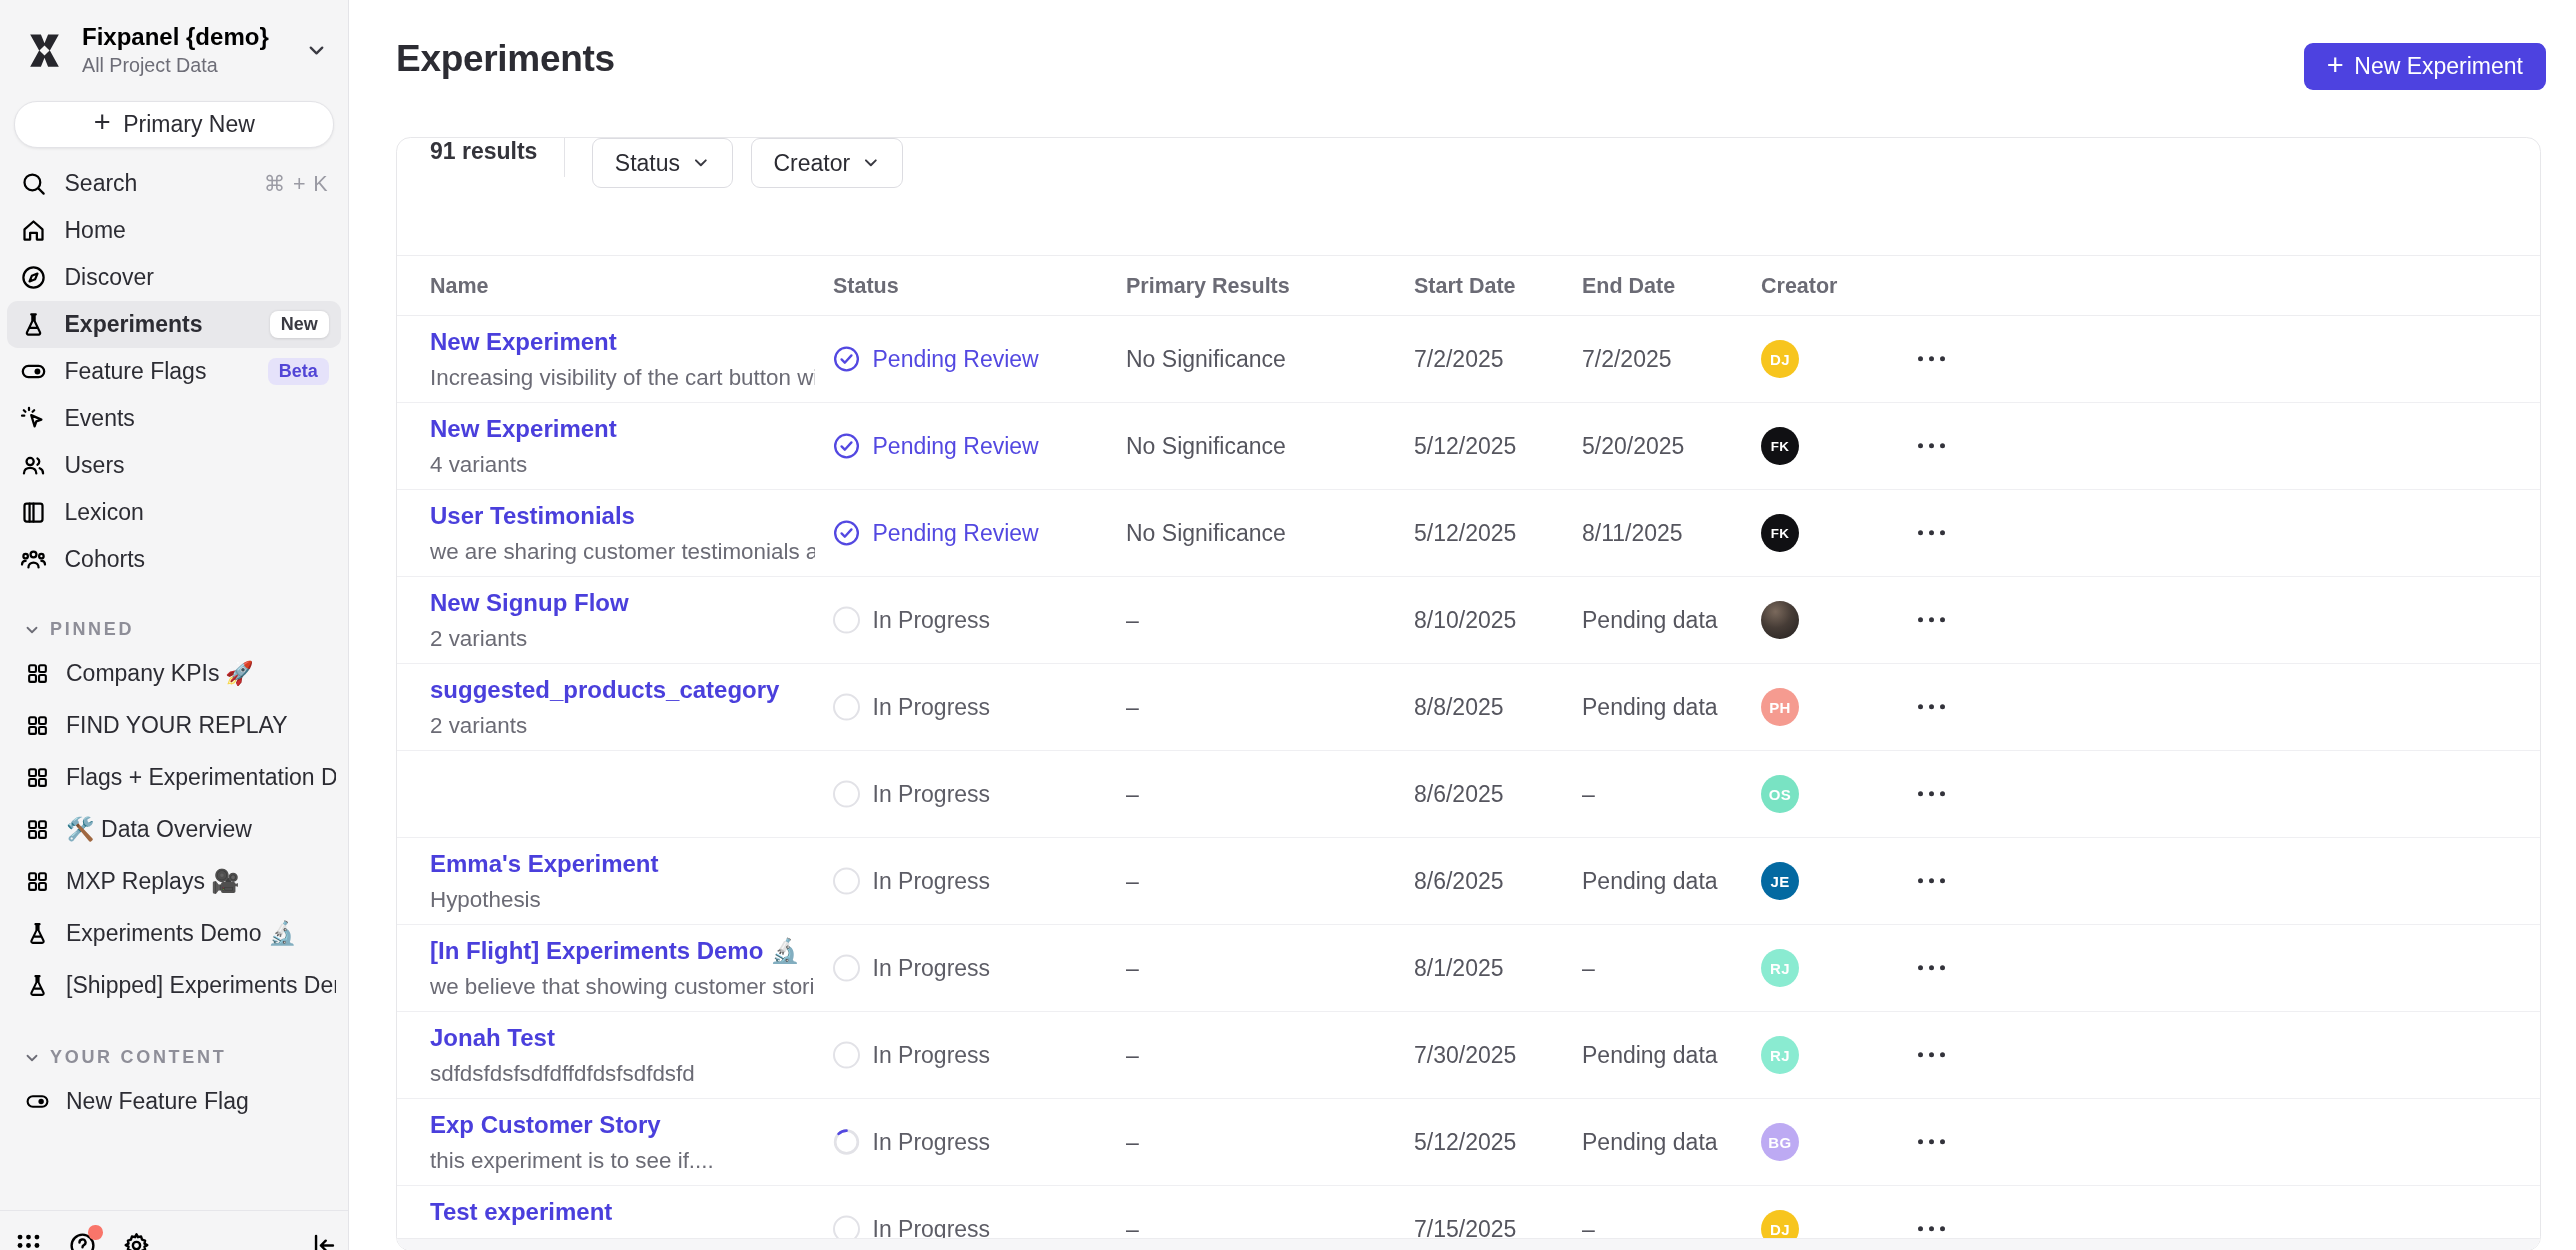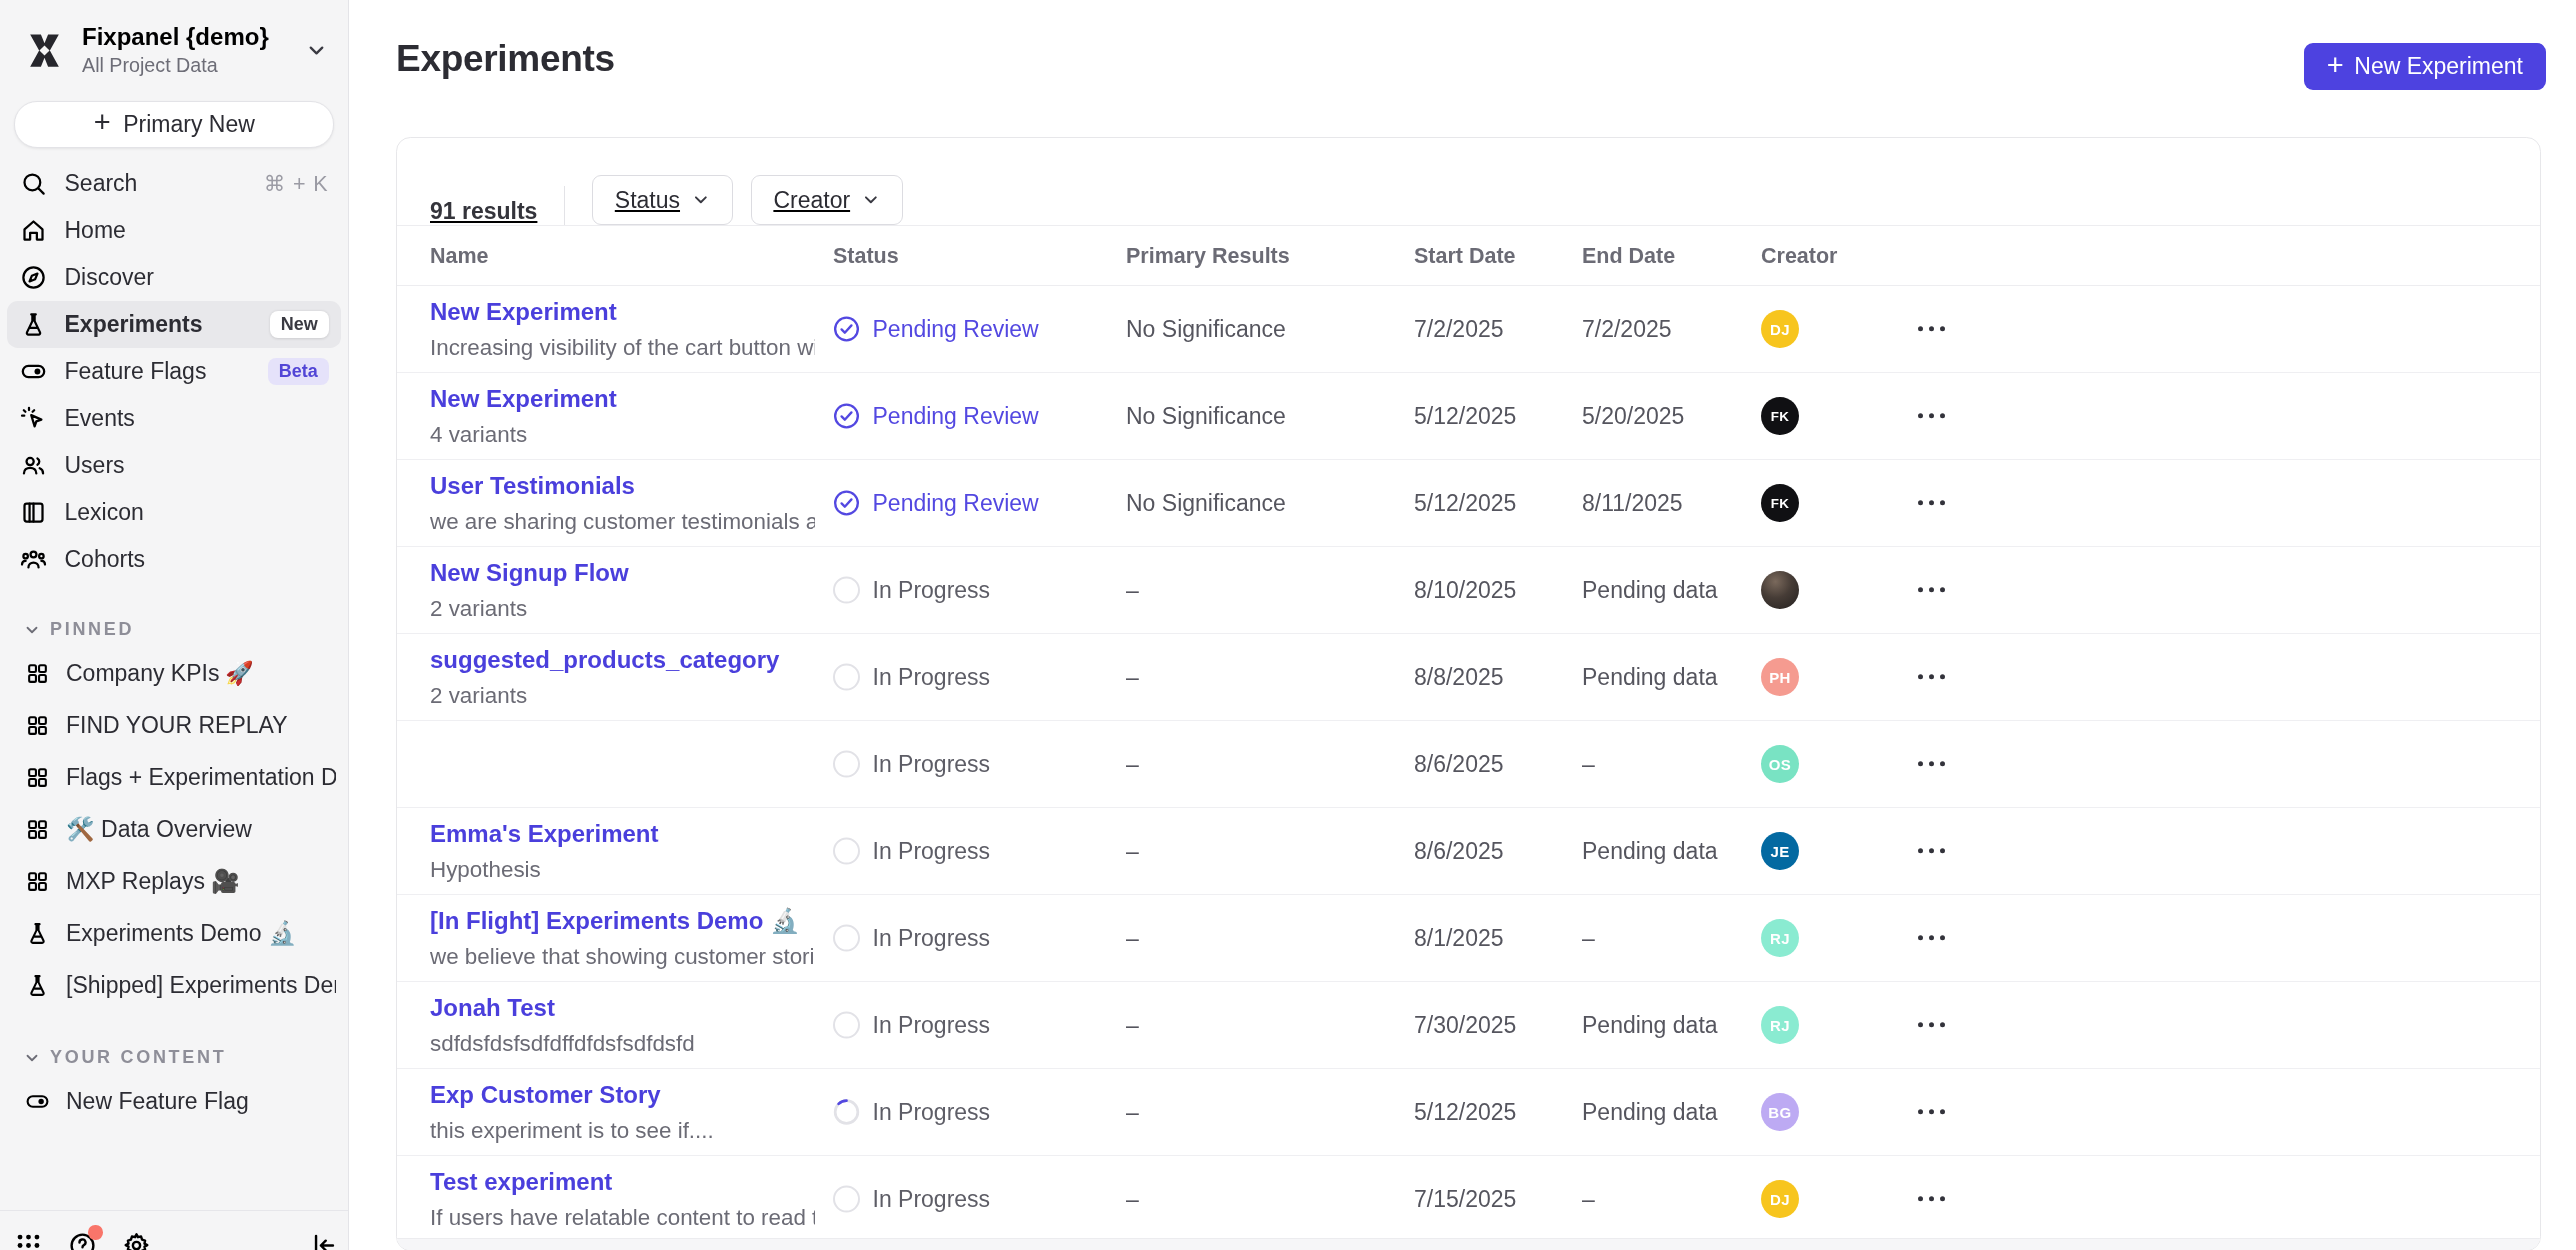--- a/index.html
+++ b/index.html
@@ -57,36 +57,36 @@
   .page-title { position:absolute; left:47px; top:38px; font-size:37px; font-weight:700;
     color:#2c2c33; letter-spacing:-0.3px; }
   .new-exp-btn { position:absolute; right:30px; top:43px; height:47px; display:flex;
     align-items:center; gap:10.7px; padding:0 23px; background:#4d42e0; border:none; border-radius:9px;
     color:#fff; font-size:23px; font-weight:500; cursor:pointer; font-family:inherit; }
   .new-exp-btn .plus { font-size:29px; font-weight:300; margin-top:-2.7px; }
 
   .card { position:absolute; left:47px; top:137px; width:2145px; height:1114px;
     border:0.9px solid #e7e7ea; border-radius:14.3px; background:#fff; overflow:hidden; }
 
-  .toolbar { position:relative; height:87px; display:flex; align-items:flex-end; padding:0 27px 0 33px;text-decoration:underline; }
+  .toolbar { position:relative; height:87px; display:flex; align-items:flex-start; padding:0 27px 0 33px; }
   .results { font-size:23px; font-weight:600; color:#34343b; }
   .tdivider { width:0.9px; height:39px; background:#e3e3e7; margin:0 27px; }
   .chip-btn { display:flex; align-items:center; gap:10.7px; height:50px; padding:0 21.5px;
     background:#fff; border:0.9px solid #dcdce1; border-radius:9px; font-size:23px; font-weight:500;
     color:#2c2c33; cursor:pointer; margin-right:18px; font-family:inherit; }
   .chip-btn svg { width:19.7px; height:19.7px; stroke:#3a3a42; fill:none; stroke-width:2.4; stroke-linecap:round; stroke-linejoin:round; }
   .toolbar-right { margin-left:auto; display:flex; align-items:center; gap:16px; }
   .search-box { display:flex; align-items:center; gap:12.5px; width:252px; height:48px;
     background:#f1f1f4; border-radius:9px; padding:0 16px; }
   .search-box svg { width:23px; height:23px; stroke:#73737d; fill:none; stroke-width:2.2; stroke-linecap:round; }
   .search-box input { border:none; outline:none; background:transparent; font-size:23px;
     color:#2c2c33; width:100%; font-family:inherit; }
   .search-box input::placeholder { color:#9b9ba4; }
 
-  .thead { position:relative; height:61px; border-top:0.9px solid #ededf0; border-bottom:0.9px solid #ededf0; }
+  .thead { position:relative; height:61px; border-top:0.9px solid #ededf0; border-bottom:0.9px solid #ededf0;margin-top:30px; }
   .th { position:absolute; top:50%; transform:translateY(-50%); font-size:21.5px; font-weight:600; color:#6b6b75; }
 
   .trow { position:relative; height:87px; border-bottom:0.9px solid #efeff2; background:#fff; }
   .cell { position:absolute; }
   .c-name { left:33px; top:50%; transform:translateY(-50%); width:385px; }
   .rname { font-size:24px; font-weight:600; color:#4a3fdc; text-decoration:none; display:block;
     white-space:nowrap; overflow:hidden; cursor:pointer; }
   .rdesc { font-size:22.4px; color:#6b6b75; margin-top:9px; white-space:nowrap; overflow:hidden;
     text-overflow:clip; width:385px; }
   .c-status { left:436px; top:50%; transform:translateY(-50%); display:flex; align-items:center; gap:12.5px; }

